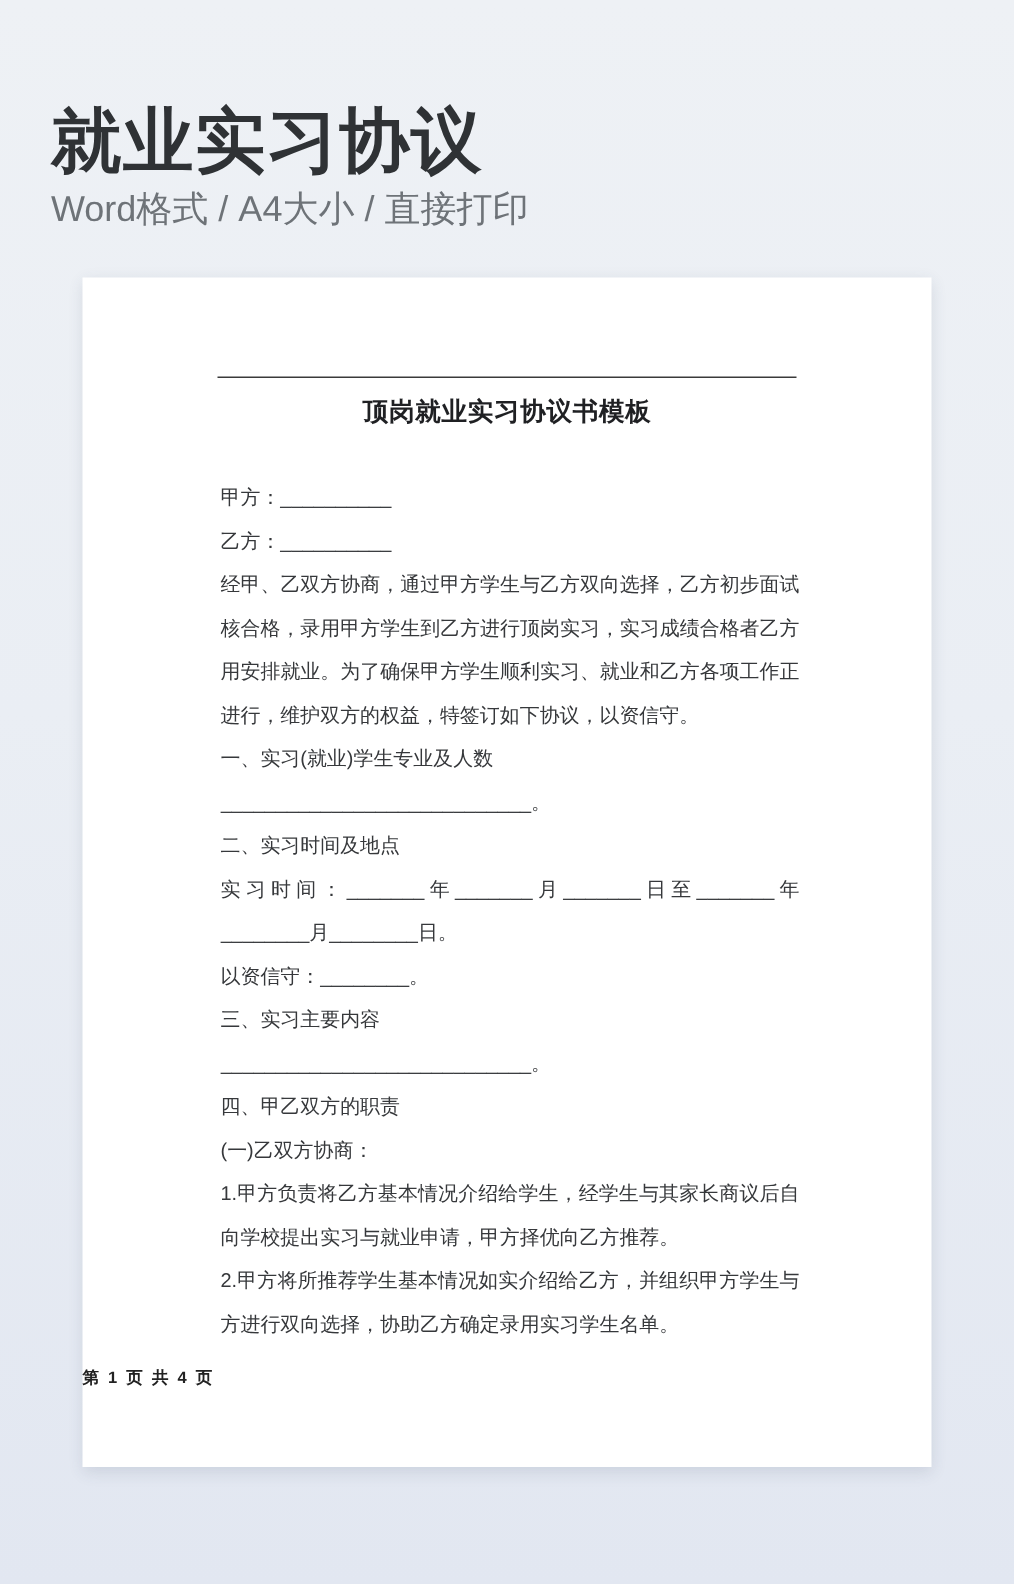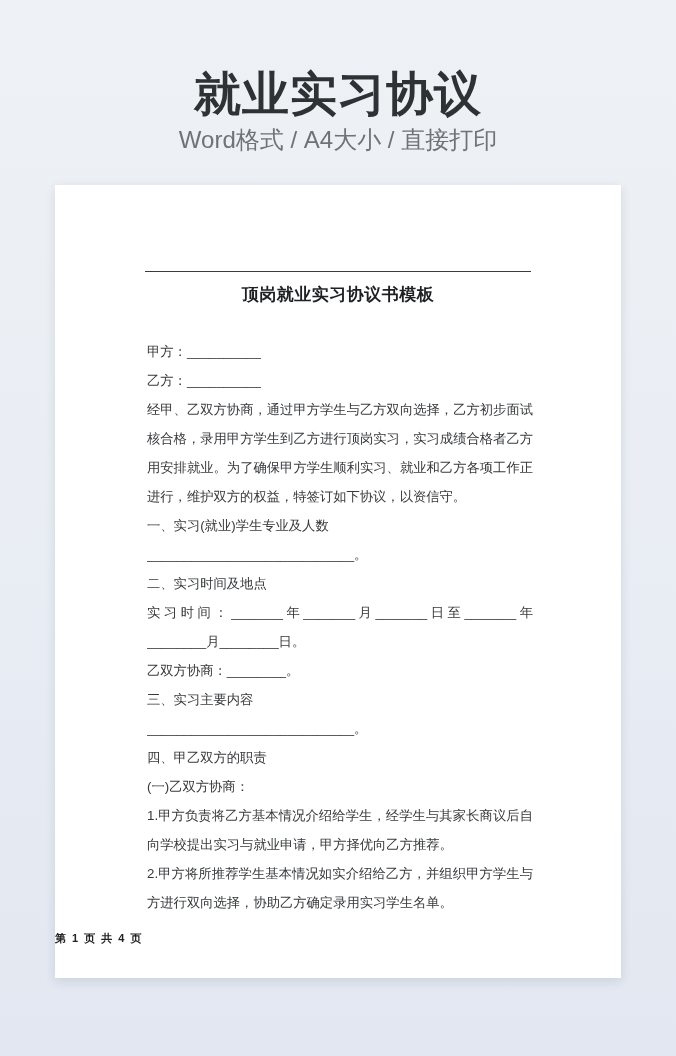--- a/index.html
+++ b/index.html
@@ -3,38 +3,38 @@
 <meta charset="utf-8">
 <style>
   html, body { margin: 0; padding: 0; }
   body {
     width: 676px; height: 1056px;
     overflow: hidden;
     background: linear-gradient(180deg, #eef1f5 0%, #eaeef4 45%, #e2e7f1 100%);
     font-family: "Liberation Sans", "DejaVu Sans", sans-serif;
     position: relative;
   }
-  .hero { text-align: center; }
+  .hero { text-align: left; padding-left: 34px; }
   .hero-title {
     margin: 0; padding-top: 64px;
     font-size: 47px; line-height: 60px;
     font-weight: 800; color: #2f3235;
     letter-spacing: 1px;
   }
   .hero-subtitle {
     margin: 0; font-size: 24px; line-height: 32px;
     color: #6e7378; font-weight: 400;
   }
   .page {
     position: absolute; left: 55px; top: 185px;
     width: 566px; height: 793px;
     background: #ffffff;
     box-shadow: 0 3px 10px rgba(60, 70, 100, 0.14);
     box-sizing: border-box;
-    padding-top: 86px;
+    padding-top: 66px;
   }
   .doc-rule {
     width: 386px; margin: 0 auto;
     border: 0; border-top: 1.5px solid #3a3a3a;
     height: 0;
   }
   .doc-title {
     margin: 9px 0 0 0;
     font-size: 17px; line-height: 28px;
     font-weight: 700; color: #1f2023;
@@ -79,21 +79,21 @@
     <div class="doc-line">乙方：__________</div>
     <div class="doc-line jl">经甲、乙双方协商，通过甲方学生与乙方双向选择，乙方初步面试考</div>
     <div class="doc-line jl">核合格，录用甲方学生到乙方进行顶岗实习，实习成绩合格者乙方录</div>
     <div class="doc-line jl">用安排就业。为了确保甲方学生顺利实习、就业和乙方各项工作正常</div>
     <div class="doc-line">进行，维护双方的权益，特签订如下协议，以资信守。</div>
     <div class="doc-line">一、实习(就业)学生专业及人数</div>
     <div class="doc-line">____________________________。</div>
     <div class="doc-line">二、实习时间及地点</div>
     <div class="doc-line jl">实习时间：_______年_______月_______日至_______年</div>
     <div class="doc-line">________月________日。</div>
-    <div class="doc-line">乙双方协商：________。</div>
+    <div class="doc-line">以资信守：________。</div>
     <div class="doc-line">三、实习主要内容</div>
     <div class="doc-line">____________________________。</div>
     <div class="doc-line">四、甲乙双方的职责</div>
     <div class="doc-line">(一)乙双方协商：</div>
     <div class="doc-line jl">1.甲方负责将乙方基本情况介绍给学生，经学生与其家长商议后自愿</div>
     <div class="doc-line">向学校提出实习与就业申请，甲方择优向乙方推荐。</div>
     <div class="doc-line jl">2.甲方将所推荐学生基本情况如实介绍给乙方，并组织甲方学生与乙</div>
     <div class="doc-line">方进行双向选择，协助乙方确定录用实习学生名单。</div>
   </div>
 

